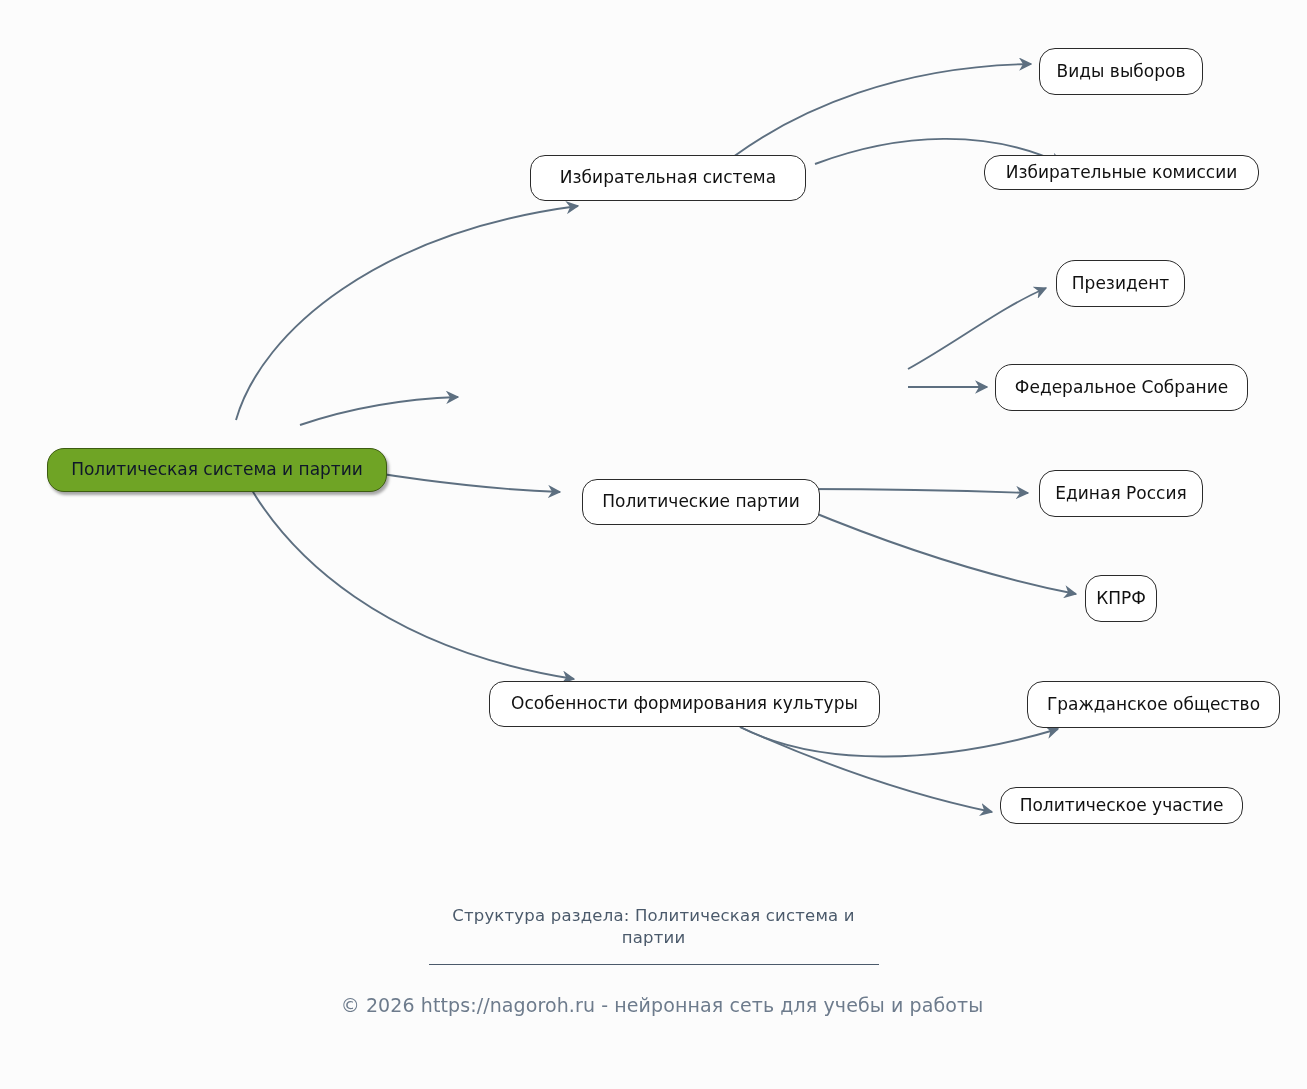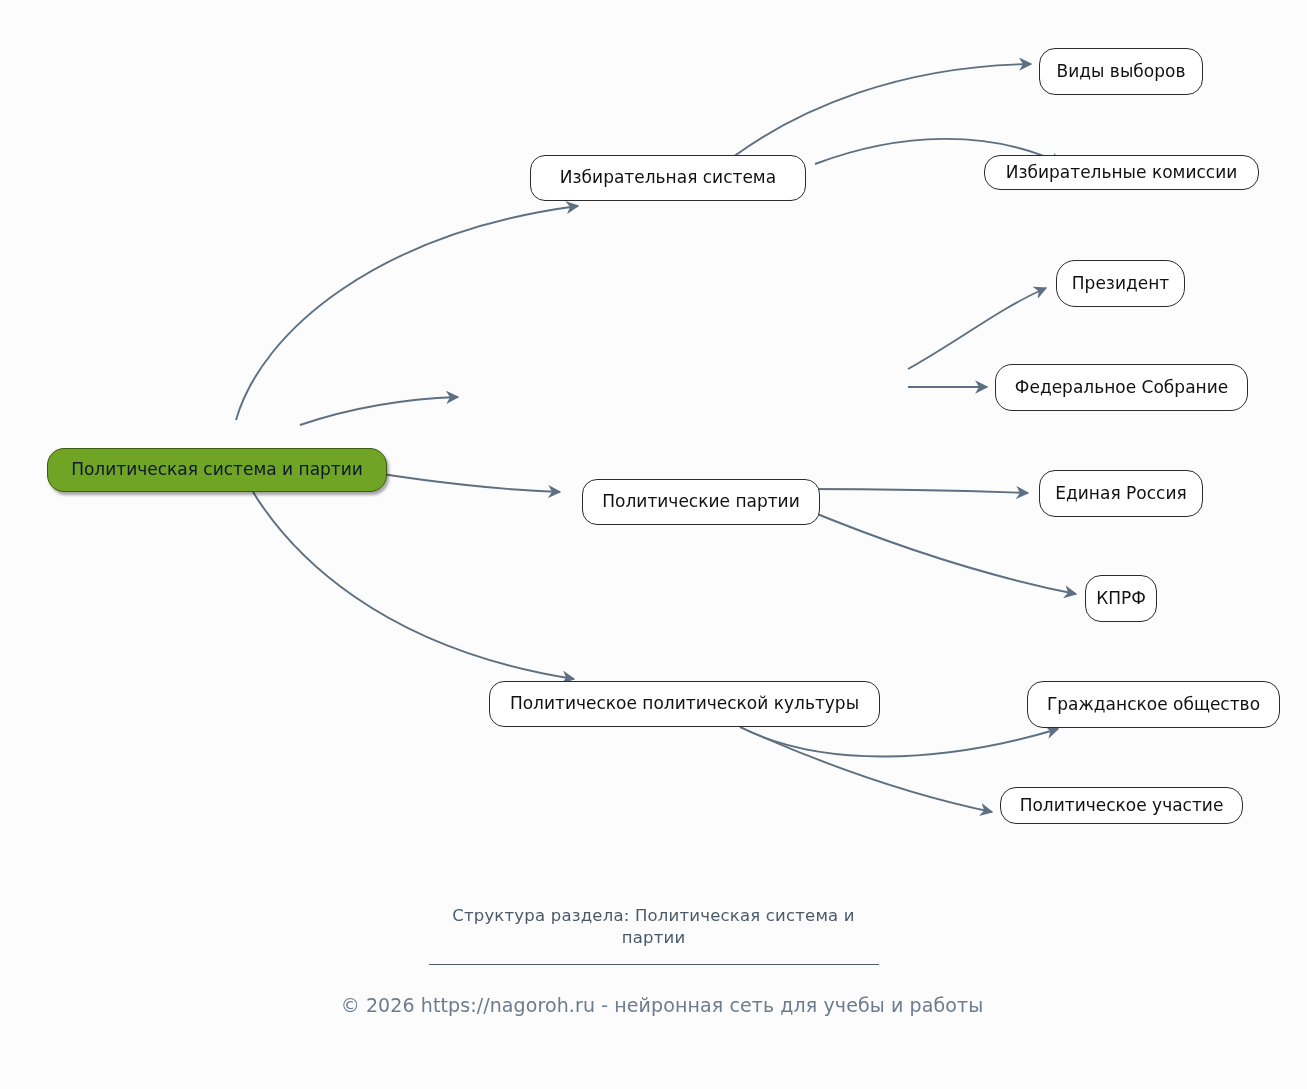--- a/index.html
+++ b/index.html
@@ -165,21 +165,21 @@
 
   <div class="node leaf" style="left:1039px; top:470px; width:164px; height:47px;">
     <span>Единая Россия</span>
   </div>
 
   <div class="node leaf" style="left:1085px; top:575px; width:72px; height:47px;">
     <span>КПРФ</span>
   </div>
 
   <div class="node branch" style="left:489px; top:681px; width:391px; height:46px;">
-    <span>Политическое политической культуры</span>
+    <span>Особенности формирования культуры</span>
   </div>
 
   <div class="node leaf" style="left:1027px; top:681px; width:253px; height:47px;">
     <span>Гражданское общество</span>
   </div>
 
   <div class="node leaf" style="left:1000px; top:787px; width:243px; height:37px;">
     <span>Политическое участие</span>
   </div>
 

